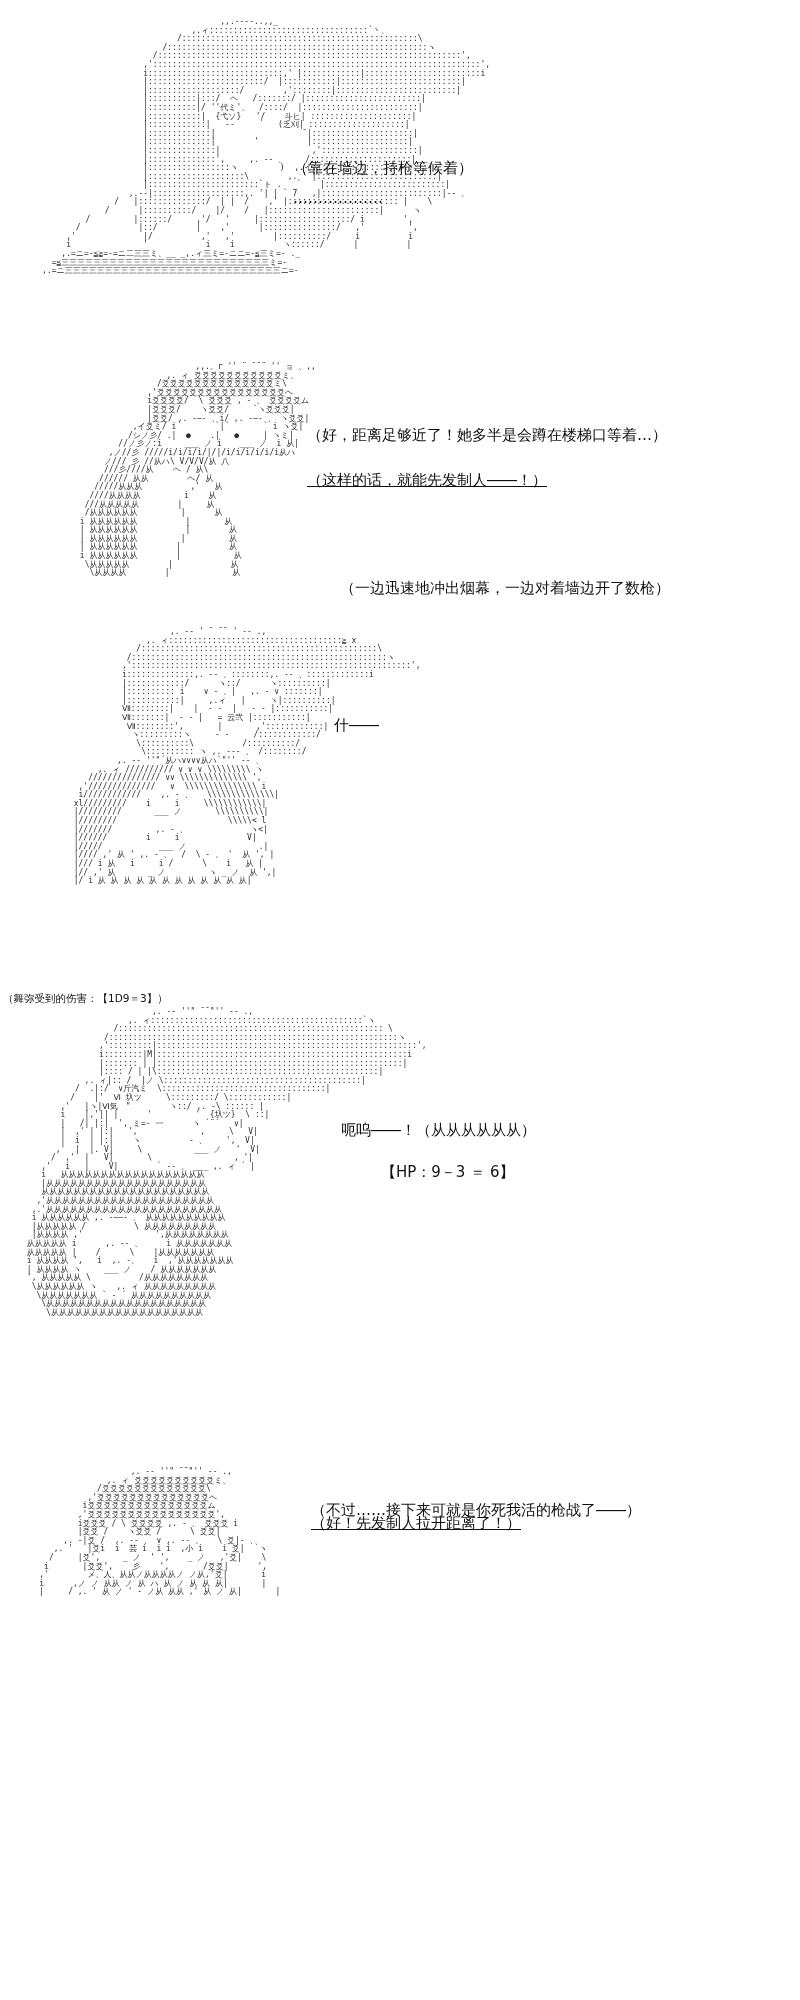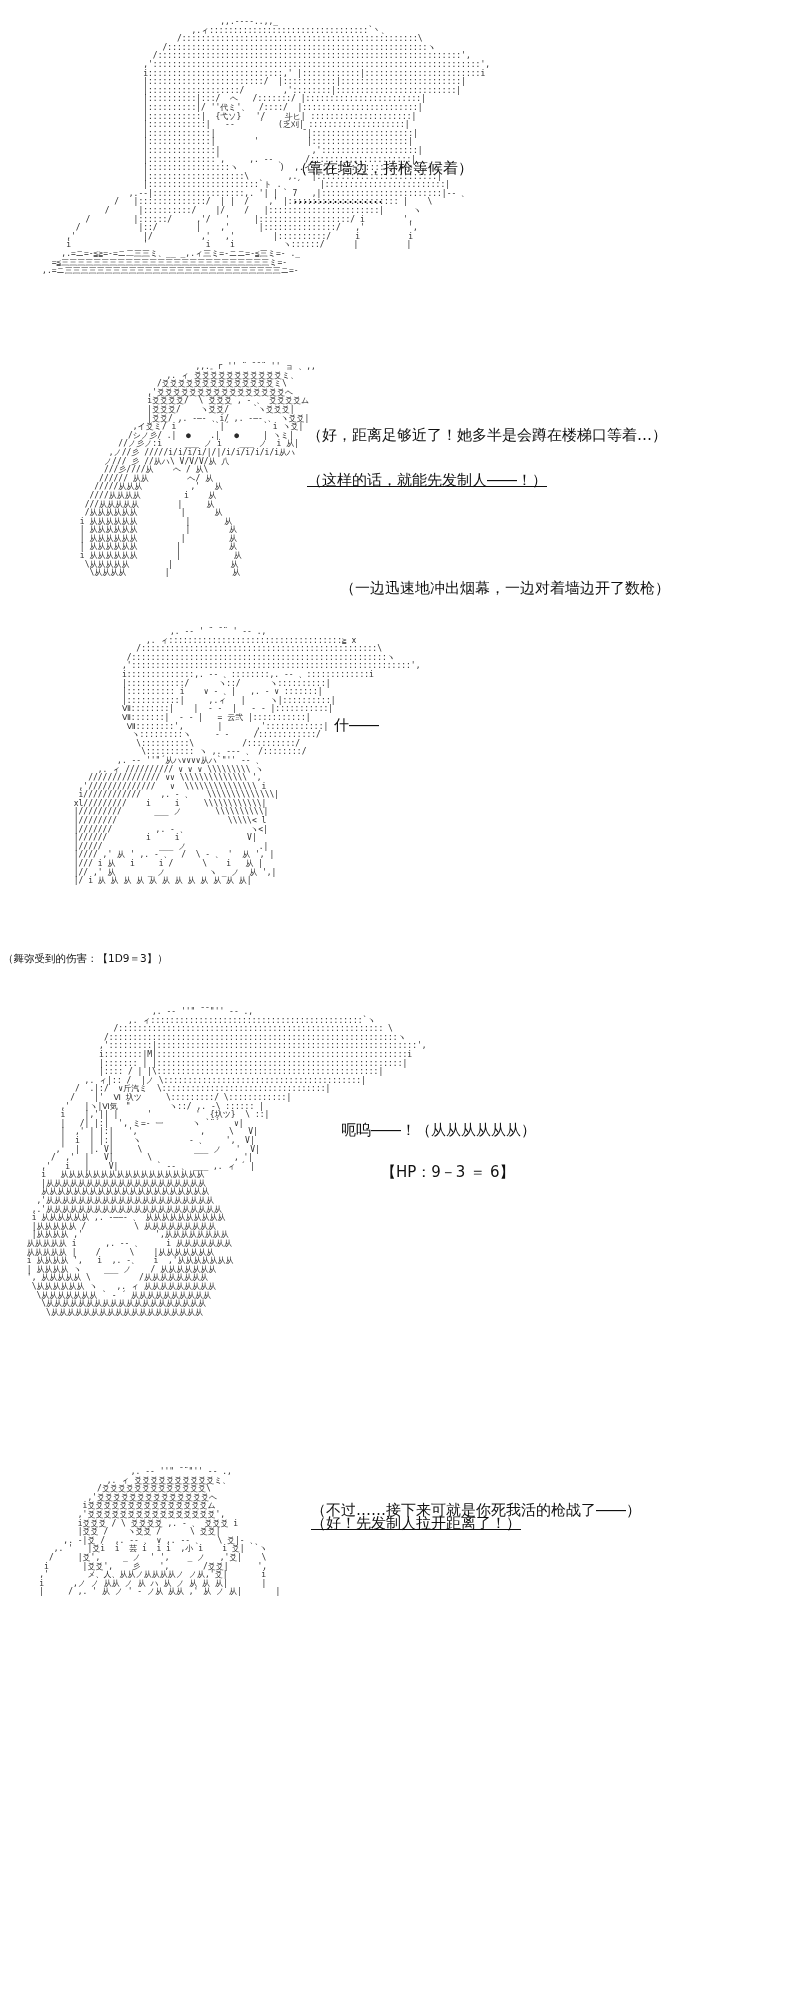--- a/index.html
+++ b/index.html
@@ -33,20 +33,21 @@
   .dialogue {
     position: absolute;
     font-family: "DejaVu Sans", sans-serif;
     font-size: 15px;
     line-height: 17px;
     color: #101010;
     white-space: pre;
   }
   .dialogue.small {
     font-size: 10.5px;
+    margin-top: 40px;
   }
 </style>
 </head>
 <body>
 
 <div class="page">
 
   <pre class="aa-block" style="left:18px; top:10px;">                                          ,,.-‐‐-..,,_
                                     ,.ィ:::::::::::::::::::::::::::::::::`丶、
                                  /:::::::::::::::::::::::::::::::::::::::::::::::::\

